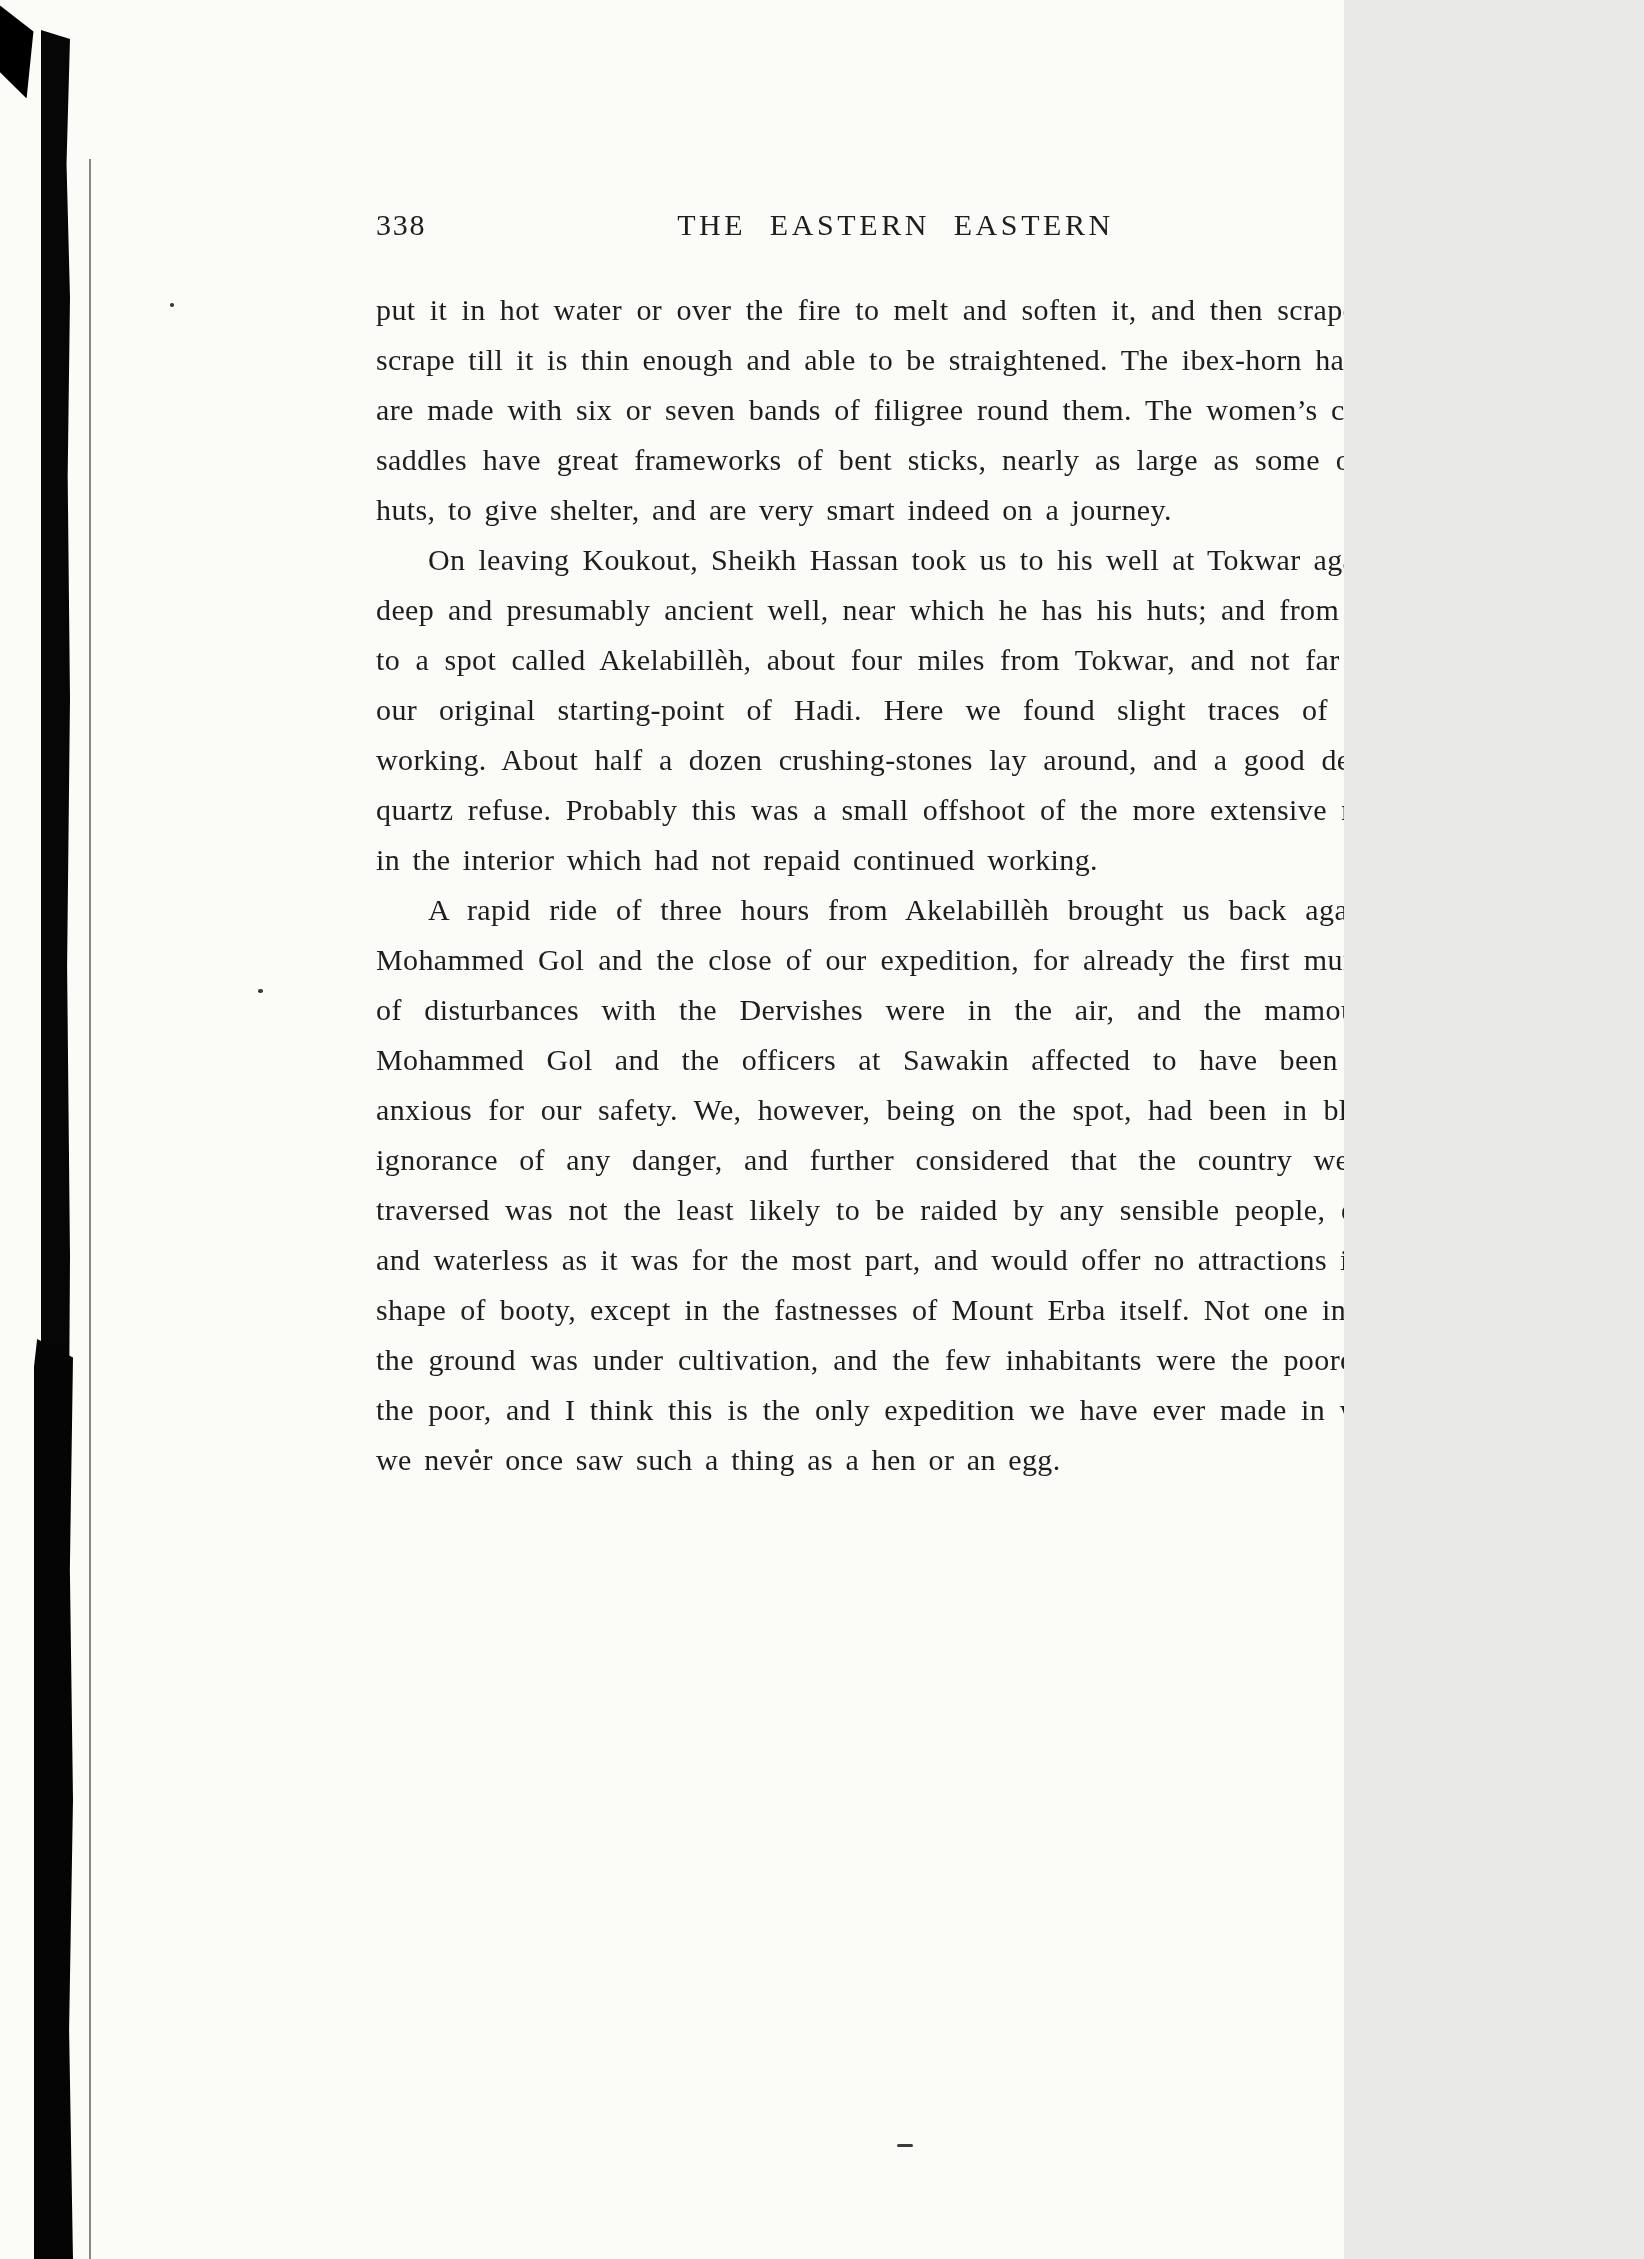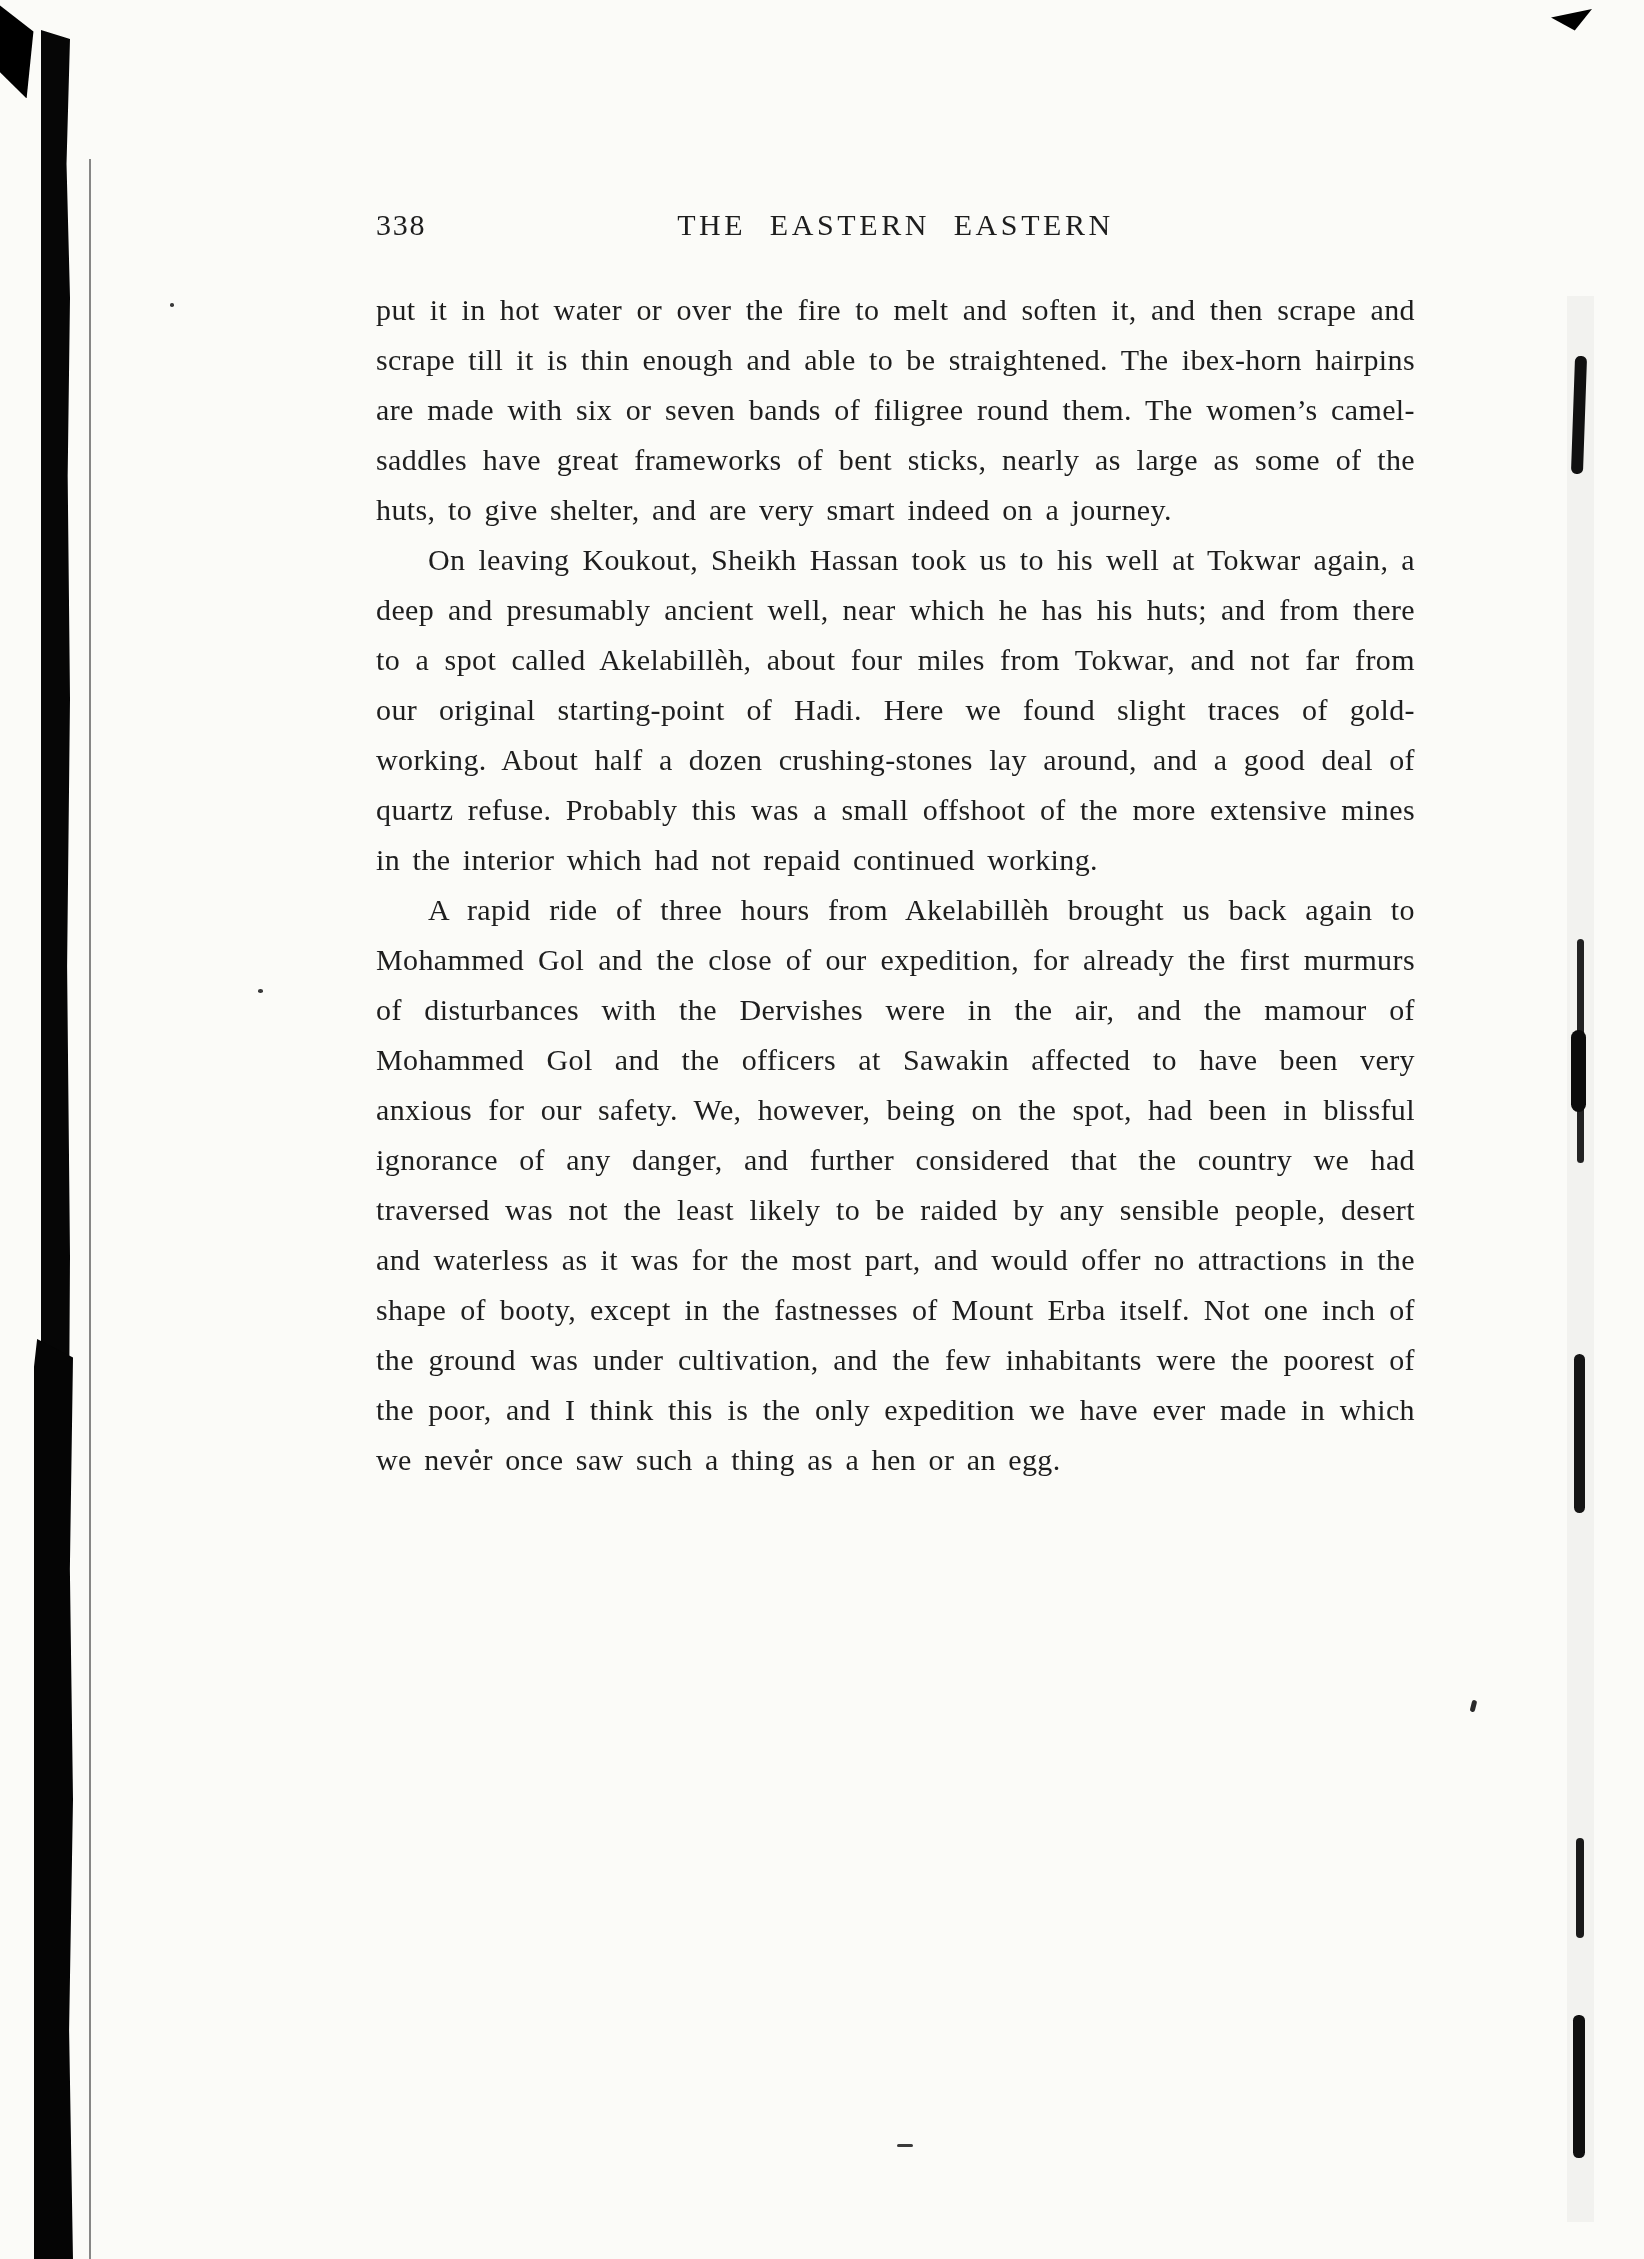--- a/index.html
+++ b/index.html
@@ -2,21 +2,21 @@
 <html style="font-size:14.3px"><head>
 <meta charset="utf-8">
 <style>
   html, body {
     margin: 0;
     padding: 0;
     background: #e9e9e7;
   }
   .page {
     position: relative;
-    width: 1644px;
+    width: 1344px;
     height: 2260px;
     background: #fbfbf8;
     overflow: hidden;
     font-family: "Liberation Serif", "DejaVu Serif", serif;
     color: #1e1e1e;
   }
 
   
   .corner-blob {
     position: absolute; left: 0; top: 5.4px; width: 38px; height: 93px;

